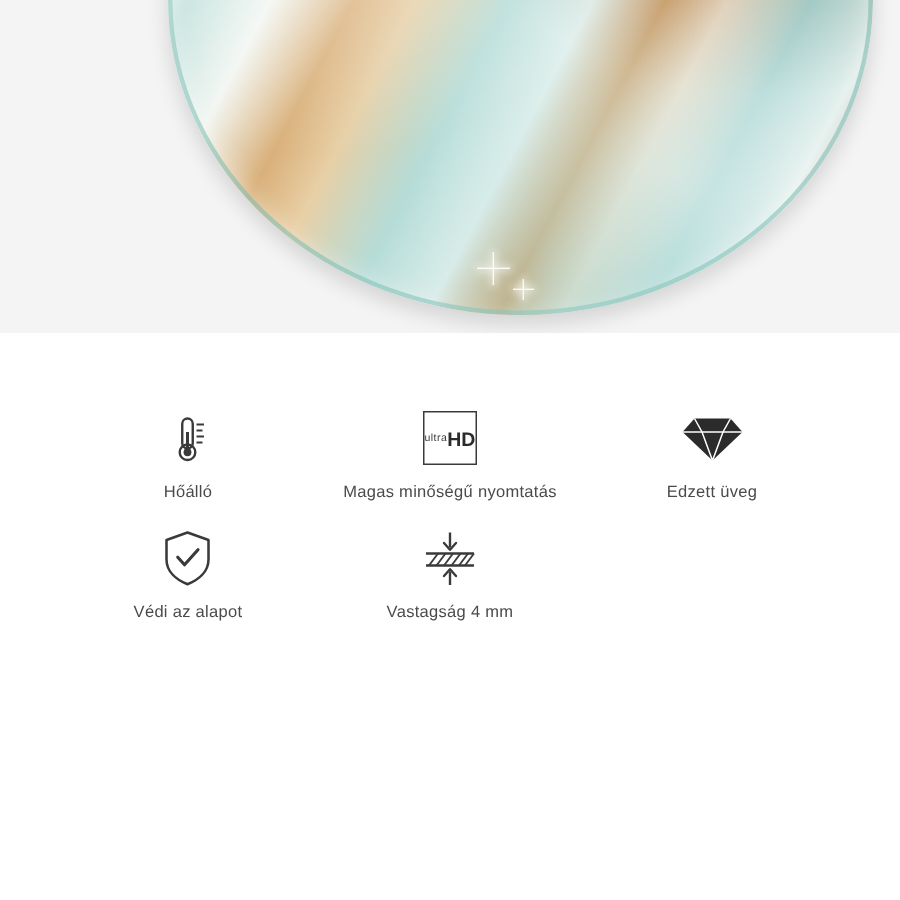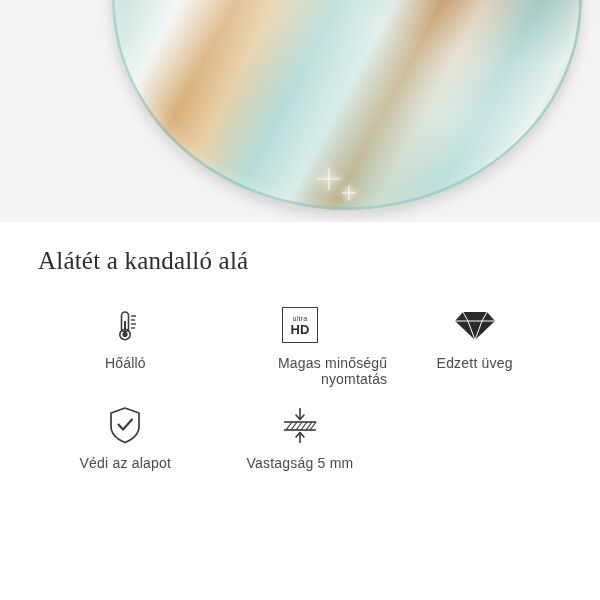--- a/index.html
+++ b/index.html
@@ -146,31 +146,31 @@
     justify-content: flex-start;
   }
   .feature-icon {
     height: 44px;
     display: flex;
     align-items: center;
     justify-content: center;
   }
   .feature-label {
     margin-top: 8px;
-    font-size: 14px;
+    font-size: 11px;
     color: #4a4a4a;
-    text-align: right;
+    text-align: center;
     letter-spacing: 0.2px;
   }
   .hd-badge {
     width: 34px;
     height: 34px;
     border: 1.6px solid #3a3a3a;
     display: flex;
-    flex-direction: column;
+    flex-direction: row;
     align-items: center;
     justify-content: center;
     line-height: 1;
   }
   .hd-badge .small {
     font-size: 7px;
     color: #3a3a3a;
     letter-spacing: 0.3px;
   }
   .hd-badge .big {
@@ -191,21 +191,20 @@
     <div class="board">
       <div class="board-edge"></div>
     </div>
     <div class="sparkle s1"></div>
     <div class="sparkle s2"></div>
   </div>
 
   <div class="content">
 
     <h1 class="headline">
-      <span>Alátét a kandalló alá</span>
     </h1>
 
 
     <div class="features">
 
       <div class="feature">
         <div class="feature-icon">
           <svg width="40" height="40" viewBox="0 0 40 40">
             <rect x="16.5" y="7" width="7" height="20" rx="3.5" fill="none" stroke="#3a3a3a" stroke-width="1.6"></rect>
             <circle cx="20" cy="29.5" r="5.2" fill="none" stroke="#3a3a3a" stroke-width="1.6"></circle>
@@ -264,18 +263,18 @@
               <line x1="13" y1="25" x2="19" y2="17"></line>
               <line x1="18" y1="25" x2="24" y2="17"></line>
               <line x1="23" y1="25" x2="29" y2="17"></line>
               <line x1="28" y1="25" x2="34" y2="17"></line>
               <line x1="32" y1="25" x2="38" y2="17"></line>
             </g>
             <line x1="22" y1="29" x2="22" y2="38" stroke="#3a3a3a" stroke-width="1.6"></line>
             <path d="M18 32 L22 27.5 L26 32" fill="none" stroke="#3a3a3a" stroke-width="1.6" stroke-linecap="round" stroke-linejoin="round"></path>
           </svg>
         </div>
-        <div class="feature-label">Vastagság 5 mm</div>
+        <div class="feature-label">Vastagság 4 mm</div>
       </div>
 
     </div>
   </div>
 </div>
 
 </body></html>

